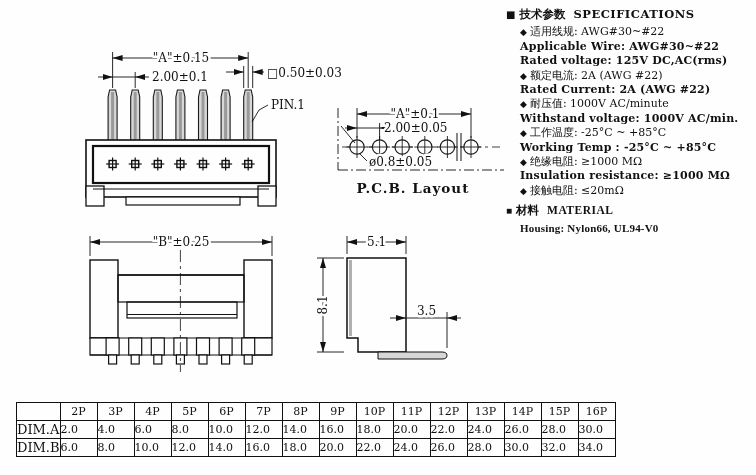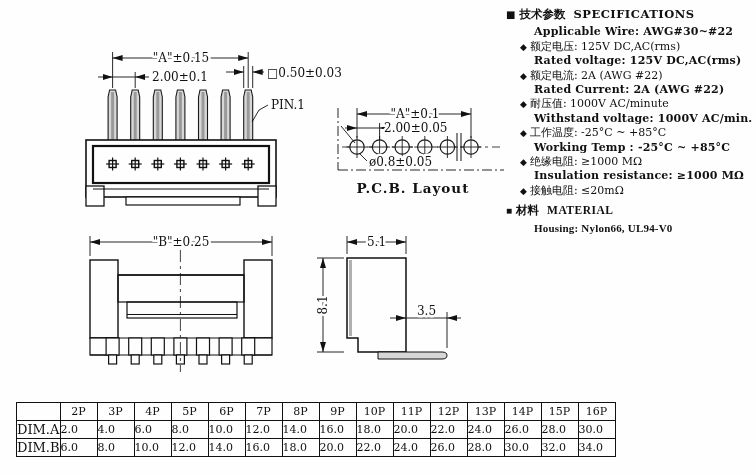--- a/index.html
+++ b/index.html
@@ -8,21 +8,21 @@
   svg text{font-family:"DejaVu Serif", serif;font-size:12px;fill:#111;}
   svg text.halo{paint-order:stroke;stroke:#fefefe;stroke-width:5px;stroke-linejoin:round;}
   svg text.caption{font-weight:bold;font-size:13.5px;letter-spacing:1px;}
   .specs{position:absolute;left:506px;top:6px;width:250px;font-size:11px;line-height:13.4px;}
   .sec-title{font-weight:bold;margin:2px 0 4px 0;font-size:11.5px;}
   .sec-title .sq{font-size:10px;margin-right:4px;}
   .sec-title .en-t{margin-left:8px;letter-spacing:0.5px;}
   .spec-item{margin-bottom:1px;}
   .spec-item .cn{margin-left:14px;}
   .spec-item .cn .bullet{font-size:9px;margin-right:3px;}
-  .spec-item .en{margin-left:28px;font-weight:bold;letter-spacing:0.2px;}
+  .spec-item .en{margin-left:14px;font-weight:bold;letter-spacing:0.2px;}
   .mat-block{margin-top:6px;font-family:Liberation Serif, serif;}
   table.dims{position:absolute;left:16px;top:402px;border-collapse:collapse;
              font-size:11px;table-layout:fixed;}
   table.dims th,table.dims td{border:1px solid #111;padding:0;
              height:17px;width:36px;font-weight:normal;background:#fefefe;}
   table.dims .lbl{width:42px;font-size:13px;}
   table.dims thead th{font-weight:normal;}
 </style>
 </head>
 <body>
@@ -223,24 +223,24 @@
     </g>
   </svg>
 
   
   <div class="specs">
     <div class="sec-title">
       <span class="sq">■</span><span>技术参数</span><span class="en-t">SPECIFICATIONS</span>
     </div>
     <div id="spec-items">
         <div class="spec-item">
+          <div class="cn"><span class="bullet">◆</span><span>适用线规: AWG#30~#22</span></div>
           <div class="en">Applicable Wire: AWG#30~#22</div>
         </div>
         <div class="spec-item">
-          <div class="cn"><span class="bullet">◆</span><span>额定电压: 125V DC,AC(rms)</span></div>
           <div class="en">Rated voltage: 125V DC,AC(rms)</div>
         </div>
         <div class="spec-item">
           <div class="cn"><span class="bullet">◆</span><span>额定电流: 2A (AWG #22)</span></div>
           <div class="en">Rated Current: 2A (AWG #22)</div>
         </div>
         <div class="spec-item">
           <div class="cn"><span class="bullet">◆</span><span>耐压值: 1000V AC/minute</span></div>
           <div class="en">Withstand voltage: 1000V AC/min.</div>
         </div>

